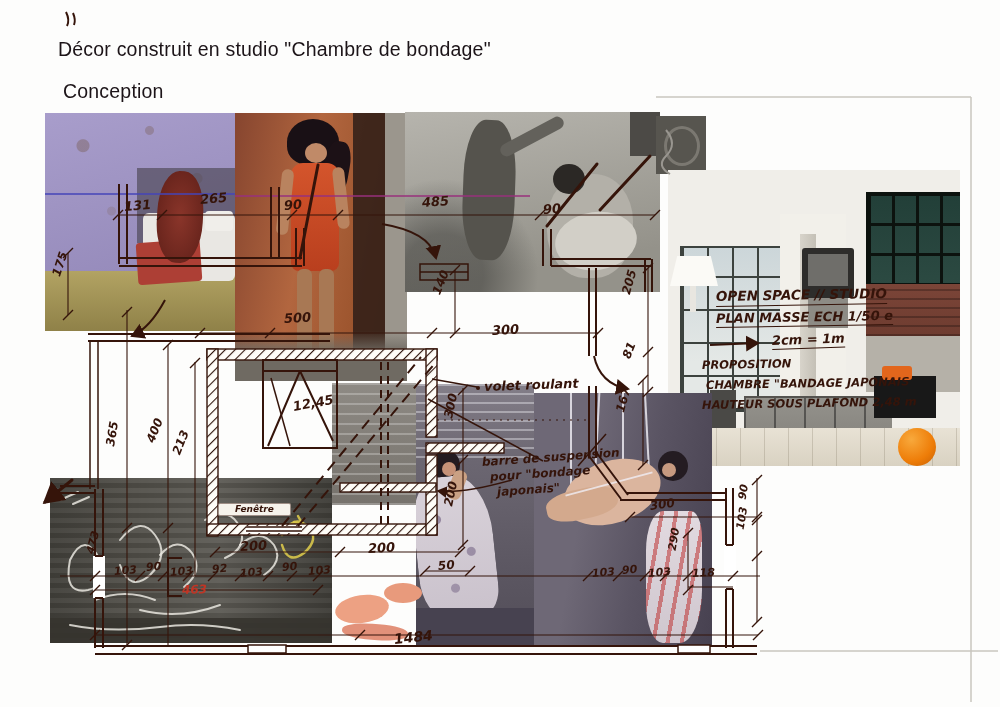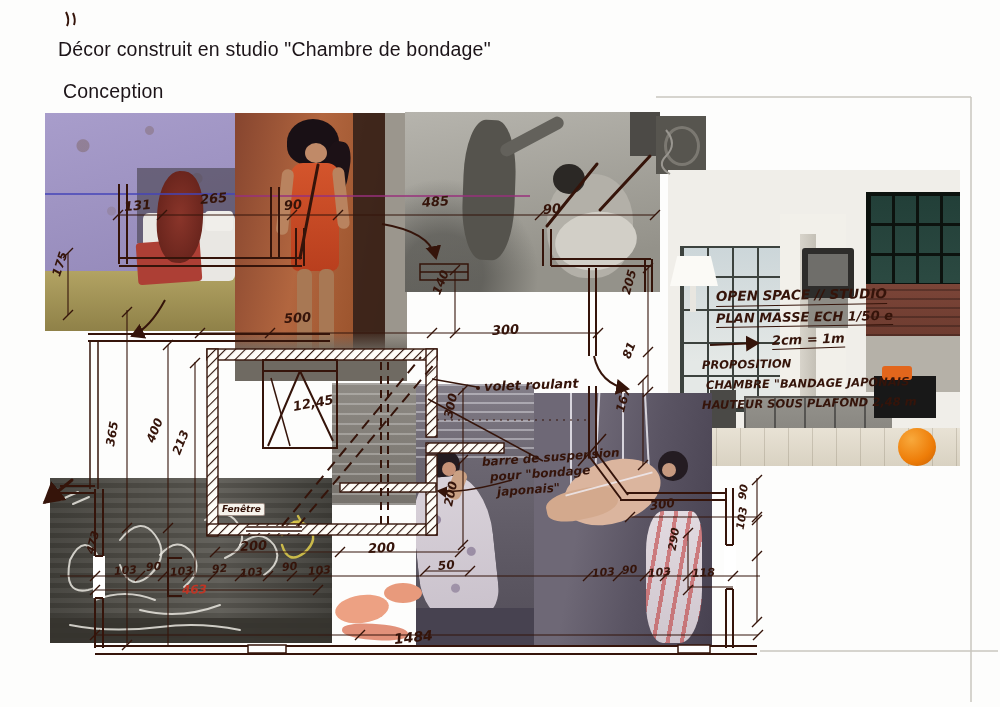--- a/index.html
+++ b/index.html
@@ -6,21 +6,21 @@
   body{width:1000px;height:707px;position:relative;background:#fdfdfc;overflow:hidden;
        font-family:"Liberation Sans",sans-serif;}
   .abs{position:absolute}
   .ph{position:absolute;overflow:hidden}
   .ph div{position:absolute}
   .title-line{position:absolute;color:#1c1418;font-size:19.5px;letter-spacing:.2px;white-space:nowrap}
   #annot-layer{position:absolute;left:0;top:0;width:1000px;height:707px;z-index:40;pointer-events:none}
   .hand{position:absolute;font-family:"DejaVu Sans",sans-serif;font-style:italic;font-weight:600;
         color:var(--ink,#35140a);white-space:nowrap;transform-origin:left center;line-height:1}
   .u{border-bottom:1.6px solid currentColor;padding-bottom:2px}
-  .chip{background:#f6f3ec;padding:1px 3px;border:1px solid rgba(50,20,10,.45);border-radius:2px;font-weight:700}
+  .chip{background:#f6f3ec;padding:1px 16px;border:1px solid rgba(50,20,10,.45);border-radius:2px;font-weight:700}
   svg{position:absolute;left:0;top:0;z-index:30}
   .w{stroke:var(--ink,#35140a);stroke-width:2;fill:none}
   .w15{stroke:var(--ink,#35140a);stroke-width:1.5;fill:none}
   .w3{stroke:var(--ink,#35140a);stroke-width:3;fill:none;stroke-linecap:round}
   .d{stroke:var(--ink,#35140a);stroke-width:1.1;fill:none}
   .tick{stroke:var(--ink,#35140a);stroke-width:1.4;fill:none}
   .dash{stroke:var(--ink,#35140a);stroke-width:2;fill:none;stroke-dasharray:11 7}
   .dashv{stroke-dasharray:8 6}
   .dot{stroke:var(--ink,#35140a);stroke-width:1.2;fill:none;stroke-dasharray:2 5}
   .graf{stroke:#e9e6df;stroke-width:2;fill:none;opacity:.85;stroke-linecap:round}

